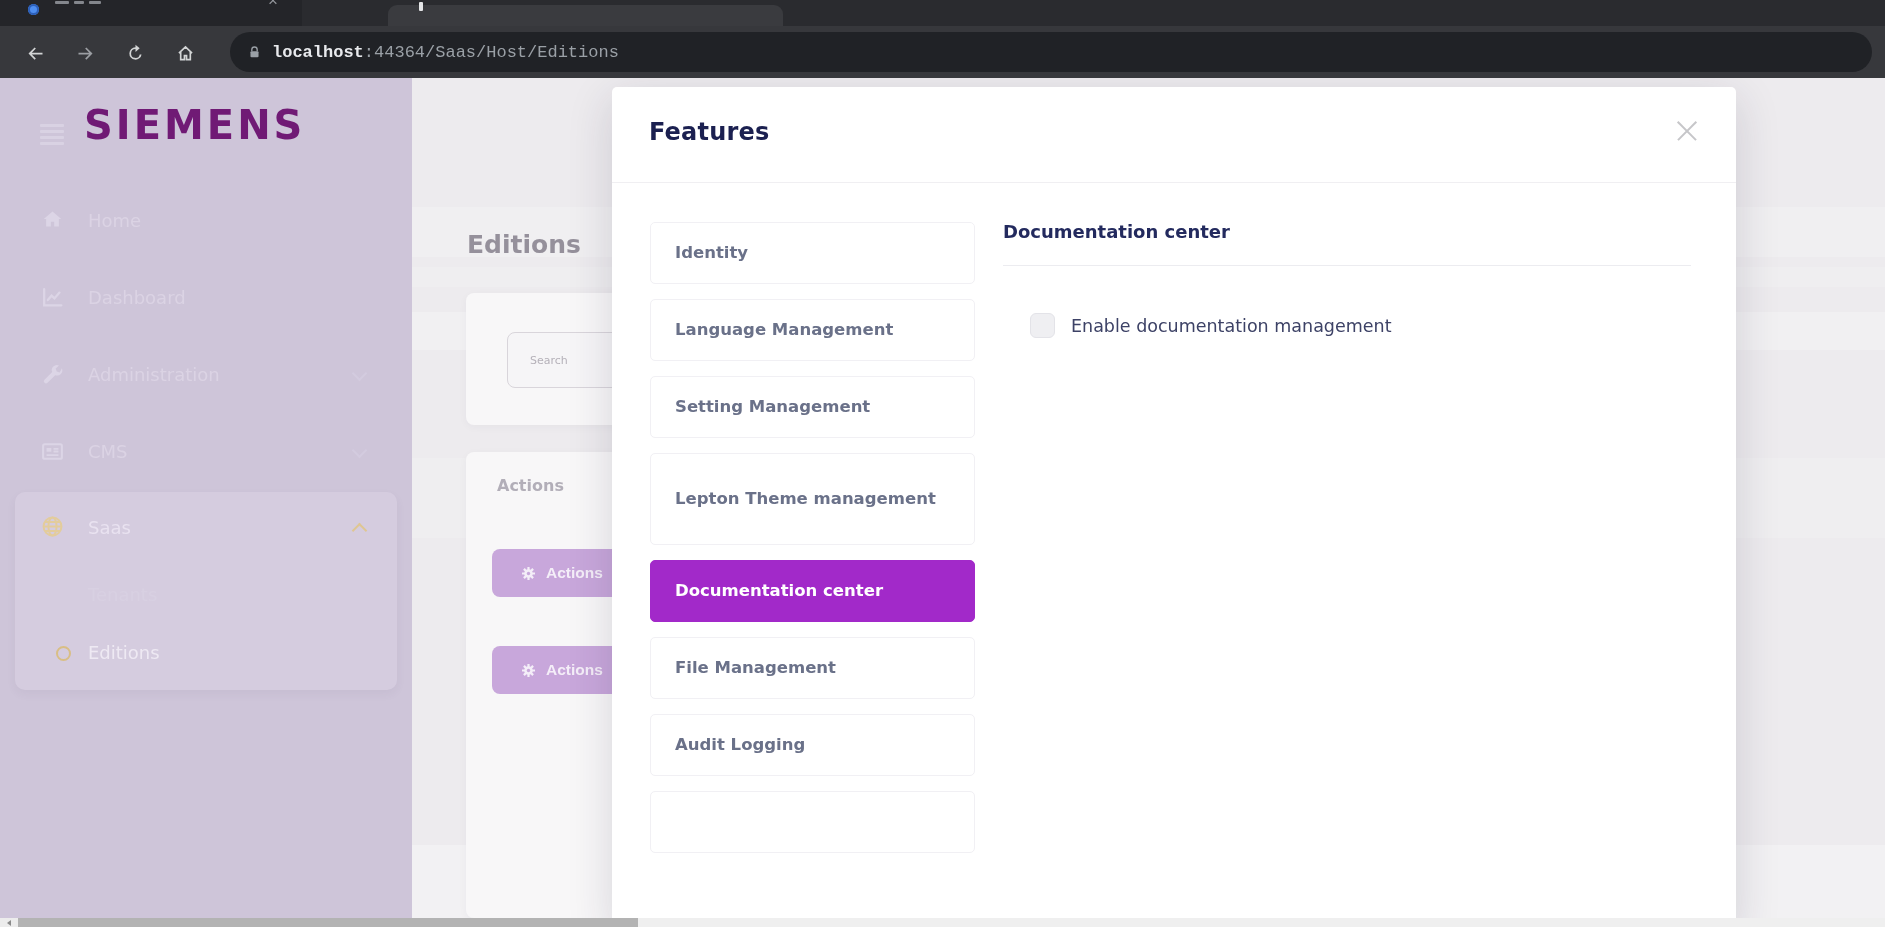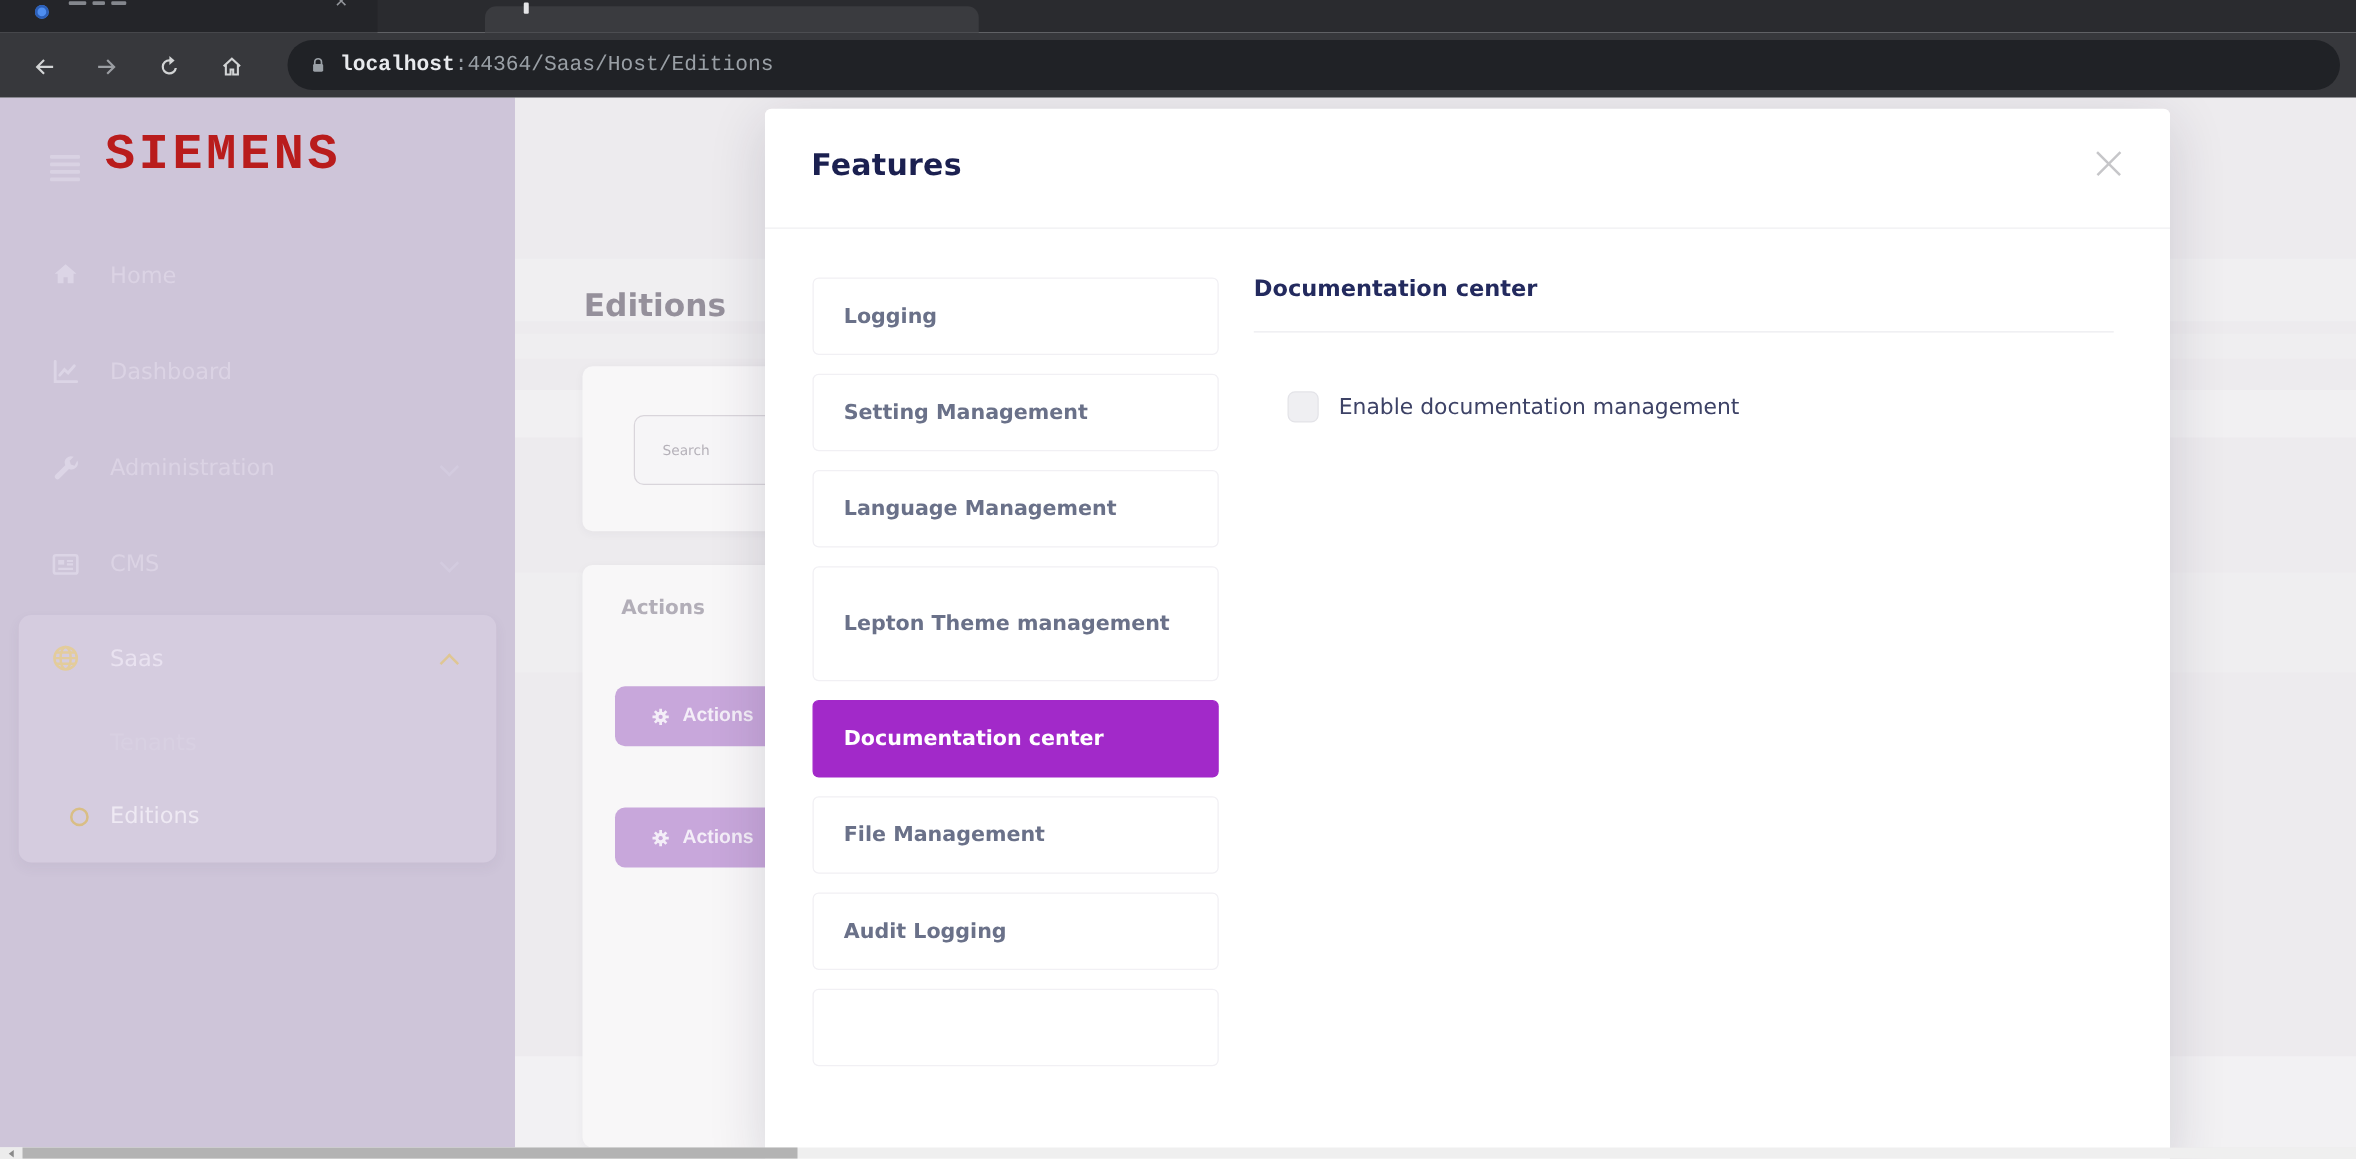--- a/index.html
+++ b/index.html
@@ -22,21 +22,21 @@
   #url{margin-left:9px;font-family:Liberation Mono, monospace;font-size:17px;color:#9aa0a6;white-space:nowrap;}
   #url .host{color:#e8eaed;font-weight:700;}
 
   
   #page{left:0;top:78px;width:1885px;height:849px;background:#edebee;}
 
   
   #sidebar{left:0;top:0;width:412px;height:840px;background:#cec5d9;}
   #hamburger{left:40px;top:46px;width:24px;height:22px;}
   #hamburger div{height:2.6px;background:#d9d2e3;margin-bottom:3.4px;border-radius:1px;}
-  #logo{left:84px;top:24px;width:320px;font-size:40px;font-weight:800;letter-spacing:3px;color:#b91c1c;font-family:Liberation Mono, monospace;}
+  #logo{left:84px;top:24px;width:320px;font-size:40px;font-weight:800;letter-spacing:3px;color:#701a75;}
   .side-item{left:0;width:412px;height:40px;display:flex;align-items:center;}
   .side-icon{position:absolute;left:40px;width:25px;height:25px;color:#dcd5e6;}
   .side-icon svg{width:100%;height:100%;}
   .side-label{position:absolute;left:88px;font-size:18px;font-weight:500;color:#dbd3e4;}
   .chev{position:absolute;left:354px;top:14px;width:9px;height:9px;border-right:2.4px solid #d3cbdf;border-bottom:2.4px solid #d3cbdf;}
   .chev.down{transform:rotate(45deg);}
   .chev.up{transform:rotate(-135deg);border-color:#dfc693;top:18px;}
   #saas-block{left:15px;top:414px;width:382px;height:198px;background:#d5ccdf;border-radius:10px;box-shadow:0 4px 10px rgba(80,60,110,0.06);}
   .amber{color:#e3cc9c !important;}
   #editions-bullet{left:56px;top:568px;width:11px;height:11px;border:2.4px solid #d9be85;border-radius:50%;}
@@ -249,23 +249,23 @@
 <div id="modal" class="abs">
   <div id="modal-header" class="abs">
     <div id="modal-title" class="abs">Features</div>
     <div id="modal-close" class="abs">
       <div class="x1"></div>
         <div class="x2"></div>
     </div>
   </div>
 
   <div id="feature-tabs" class="abs">
-    <div class="ftab">Logging</div>
+    <div class="ftab">Identity</div>
+    <div class="ftab">Language Management</div>
     <div class="ftab">Setting Management</div>
-    <div class="ftab">Language Management</div>
     <div class="ftab" style="min-height:92px;">Lepton Theme management</div>
     <div class="ftab selected">Documentation center</div>
     <div class="ftab">File Management</div>
     <div class="ftab">Audit Logging</div>
     <div class="ftab partial"></div>
   </div>
 
   <div id="feature-panel" class="abs">
     <div id="panel-heading" class="abs">Documentation center</div>
     <div id="panel-divider" class="abs"></div>

